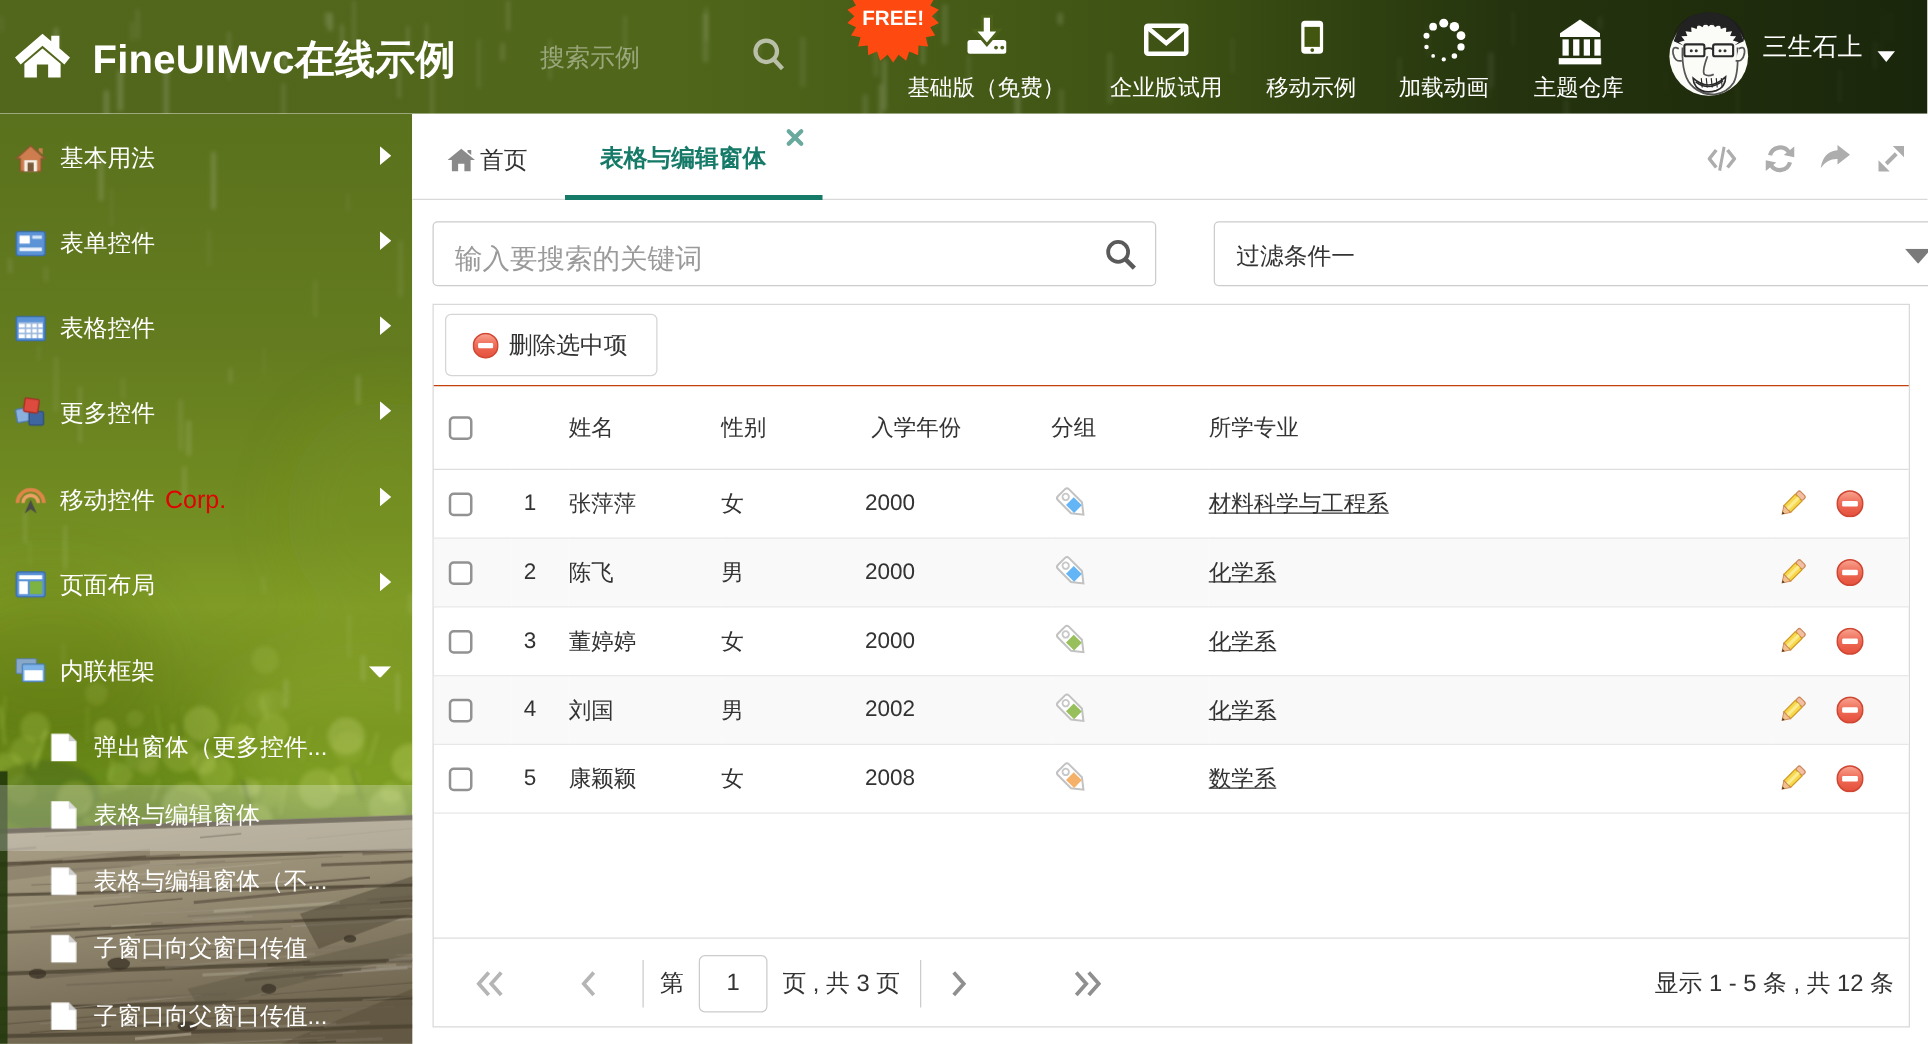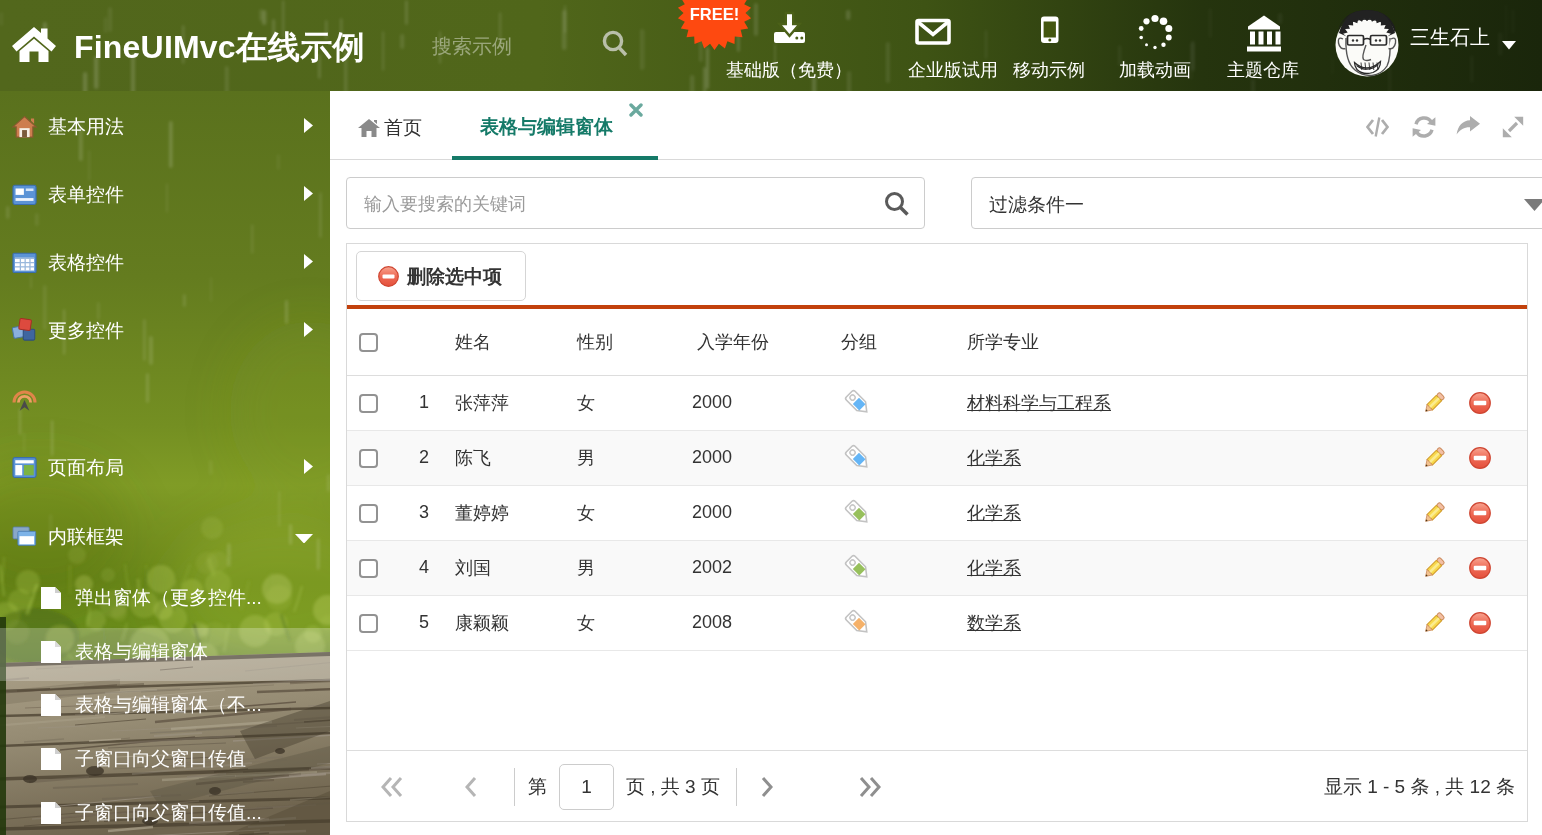--- a/index.html
+++ b/index.html
@@ -22,27 +22,27 @@
 .smi .txt { position:absolute; left:75px; top:50%; transform:translateY(-50%); white-space:nowrap; max-width:245px; overflow:hidden; }
 .hl { position:absolute; left:0; width:330px; background:rgba(255,255,255,0.25); }
 
 #tabbar { position:absolute; left:0; top:0; width:1212px; height:69px; background:#fff; border-bottom:1px solid #d9d9d9; }
 .tab1 { position:absolute; left:28px; top:24px; color:#333; font-size:19px; }
 .tab2 { position:absolute; left:150px; top:23px; color:#157a68; font-size:19px; font-weight:bold; }
 .tabline { position:absolute; left:122px; top:65px; width:206px; height:4px; background:#157a68; }
 .ticon { position:absolute; top:27px; }
 
 .sinput { position:absolute; left:16px; top:86px; width:579px; height:52px; border:1px solid #ccc; border-radius:4px; background:#fff; }
-.sinput .ph { position:absolute; left:17px; top:14px; color:#9a9a9a; font-size:18px; }
+.sinput .ph { position:absolute; left:17px; top:14px; color:#9a9a9a; font-size:22px; }
 .sselect { position:absolute; left:606px; top:86px; width:592px; height:52px; border:1px solid #ccc; border-radius:4px; background:#fff;margin-left:35px; }
 .sselect .tx { position:absolute; left:17px; top:14px; color:#333; font-size:19px; }
 
 #panel { position:absolute; left:16px; top:152px; width:1182px; height:579px; border:1px solid #d9d9d9; background:#fff; }
 .btn { position:absolute; height:50px; border:1px solid #d5d5d5; border-radius:5px; background:#fff; font-size:19px; color:#333; line-height:49px; white-space:nowrap; }
-#toolbar { position:absolute; left:0; top:0; width:1180px; height:65px; border-bottom:4px solid #c2410c;font-weight:bold; }
+#toolbar { position:absolute; left:0; top:0; width:1180px; height:65px; border-bottom:1px solid #c2410c; }
 table.grid { position:absolute; left:0; top:65px; width:1180px; border-collapse:collapse; table-layout:fixed; }
 table.grid th { height:66px; font-weight:normal; border-bottom:1px solid #ddd; }
 table.grid td { height:55px; border-bottom:1px solid #e8e8e8; }
 table.grid th, table.grid td { font-size:18px; color:#333; text-align:left; padding:0; vertical-align:middle; }
 table.grid tr.alt td { background:#f9f9f9; }
 .cbx { width:19px; height:19px; border:2px solid #929292; border-radius:4px; background:#fff; display:inline-block; vertical-align:middle; }
 a.dep { color:#333; text-decoration:underline; }
 #pager { position:absolute; left:0; top:506px; width:1180px; height:72px; border-top:1px solid #ddd; font-size:19px; color:#333; }
 .pgel { position:absolute; top:50%; transform:translateY(-50%); }
 .pbox { position:absolute; left:212px; top:13px; width:55px; height:46px; border:1px solid #ccc; border-radius:5px; text-align:center; line-height:44px; }
@@ -205,21 +205,21 @@
       <path d="M1365 62.5 L1365.8 70" stroke="#2a2a2a" stroke-width="0.9" fill="none"></path>
       <path d="M1369 62.5 L1369.8 70" stroke="#2a2a2a" stroke-width="0.9" fill="none"></path>
       <path d="M1373 62.5 L1373.8 70" stroke="#2a2a2a" stroke-width="0.9" fill="none"></path>
       <path d="M1377 62.5 L1377.8 70" stroke="#2a2a2a" stroke-width="0.9" fill="none"></path>
 
   <path d="M1502 41 L1516 41 L1509 49.5 Z" fill="#fff"></path>
 </svg>
 <div class="brand">FineUIMvc在线示例</div>
 <div class="tsearch">搜索示例</div>
 <div class="navlab" style="left:726px;top:58px;">基础版（免费）</div>
-<div class="navlab" style="left:888px;top:58px;margin-left:20px;">企业版试用</div>
+<div class="navlab" style="left:888px;top:58px;">企业版试用</div>
 <div class="navlab" style="left:1013px;top:58px;">移动示例</div>
 <div class="navlab" style="left:1119px;top:58px;">加载动画</div>
 <div class="navlab" style="left:1227px;top:58px;">主题仓库</div>
 <div class="uname">三生石上</div>
 </div>
 
 <div id="sidebar">
 <svg class="abs" width="330" height="744" viewBox="0 0 330 744" style="left:0;top:0">
   <defs>
     <linearGradient id="sg" x1="0" y1="0" x2="0" y2="1">
@@ -531,20 +531,26 @@
       <span class="arr"><svg width="9" height="15" viewBox="0 0 9 15">
           <path d="M0 0 L9 7.5 L0 15 Z" fill="#fff"></path>
         </svg></span>
     </div>
     <div class="mi" style="top:220px;">
       <span class="txt">更多控件</span>
       <span class="arr"><svg width="9" height="15" viewBox="0 0 9 15">
           <path d="M0 0 L9 7.5 L0 15 Z" fill="#fff"></path>
         </svg></span>
     </div>
+    <div class="mi" style="top:289px;">
+      <span class="txt">移动控件<span style="color:#e20000;font-size:20px;margin-left:8px;">Corp.</span></span>
+      <span class="arr"><svg width="9" height="15" viewBox="0 0 9 15">
+          <path d="M0 0 L9 7.5 L0 15 Z" fill="#fff"></path>
+        </svg></span>
+    </div>
     <div class="mi" style="top:357px;">
       <span class="txt">页面布局</span>
       <span class="arr"><svg width="9" height="15" viewBox="0 0 9 15">
           <path d="M0 0 L9 7.5 L0 15 Z" fill="#fff"></path>
         </svg></span>
     </div>
     <div class="mi" style="top:426px;">
       <span class="txt">内联框架</span>
       <span class="arr"><svg width="18" height="9.5" viewBox="0 0 18 9.5">
           <path d="M0 0 L18 0 L9 9.5 Z" fill="#fff"></path>

